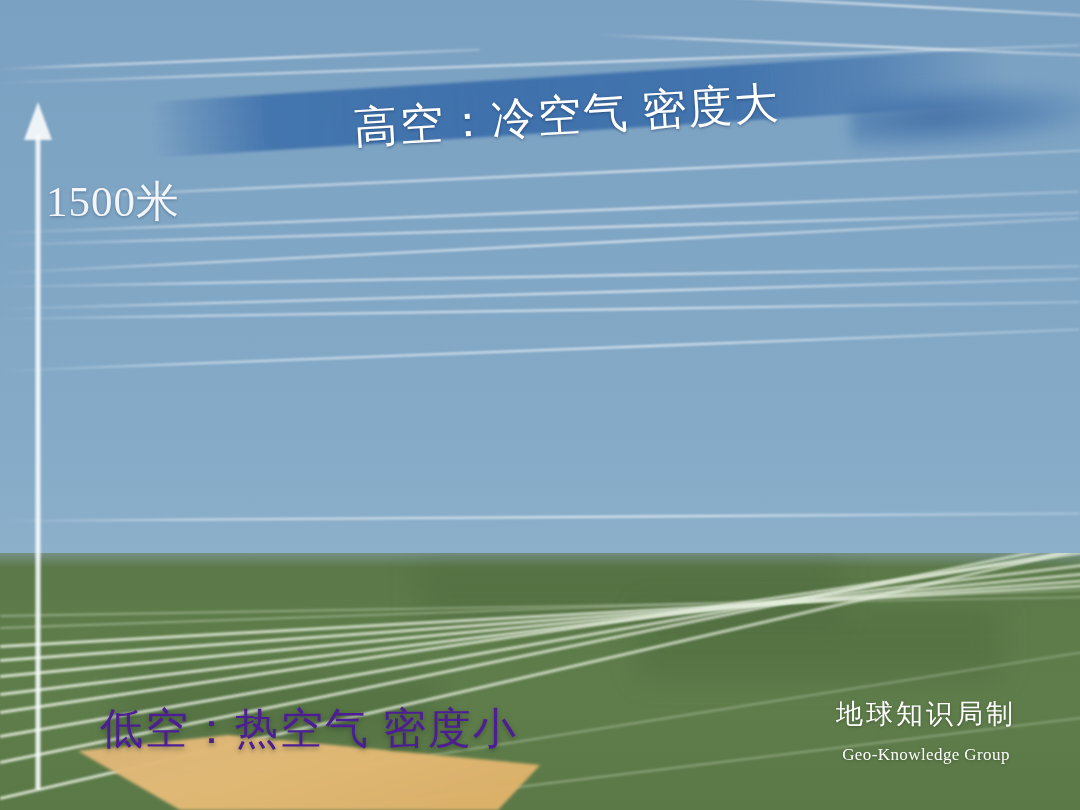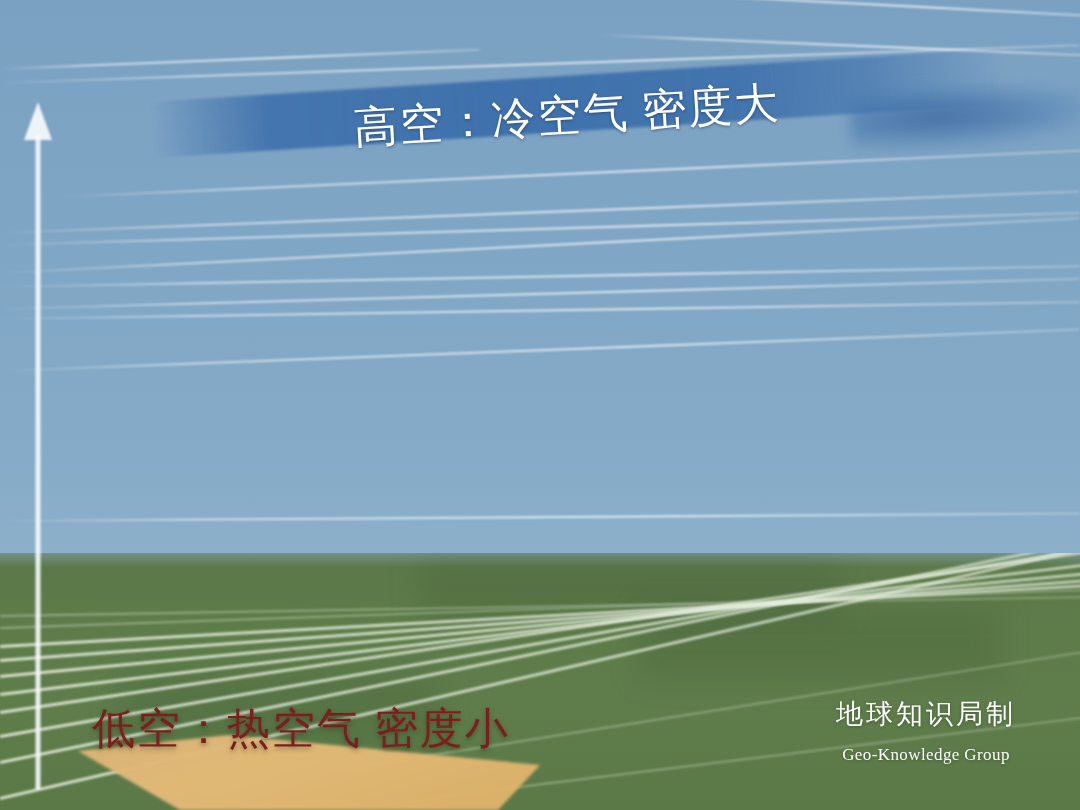--- a/index.html
+++ b/index.html
@@ -143,23 +143,23 @@
     font-size: 43px;
     letter-spacing: 1px;
     white-space: nowrap;
     font-family: "Liberation Serif", "DejaVu Serif", serif;
     text-shadow: 0 1px 3px rgba(30,60,95,0.45);
   }
 
   
   #ground-label {
     position: absolute;
-    left: 92px;
+    left: 100px;
     top: 700px;
-    color: #7f1d1d;
+    color: #4c1d95;
     font-size: 43px;
     letter-spacing: 2px;
     white-space: nowrap;
     font-family: "Liberation Serif", "DejaVu Serif", serif;
     text-shadow: 0 2px 5px rgba(40,60,30,0.55);
   }
 
   
   #watermark {
     position: absolute;
@@ -255,20 +255,21 @@
       <filter id="arrowSoft" x="-50%" y="-10%" width="200%" height="120%">
         <feGaussianBlur stdDeviation="0.9"></feGaussianBlur>
       </filter>
     </defs>
     <g filter="url(#arrowSoft)">
       <polygon points="16,2 30,40 2,40" fill="#f4f8fb" opacity="0.95"></polygon>
       <rect x="13.5" y="34" width="5" height="656" fill="#f4f8fb" opacity="0.92"></rect>
     </g>
   </svg>
 
+  <div id="axis-label">1500米</div>
 
   <div id="ground-label">低空：热空气 密度小</div>
 
   <div id="watermark">
     <div class="cn">地球知识局制</div>
     <div class="en">Geo-Knowledge Group</div>
   </div>
 
 </div>
 

